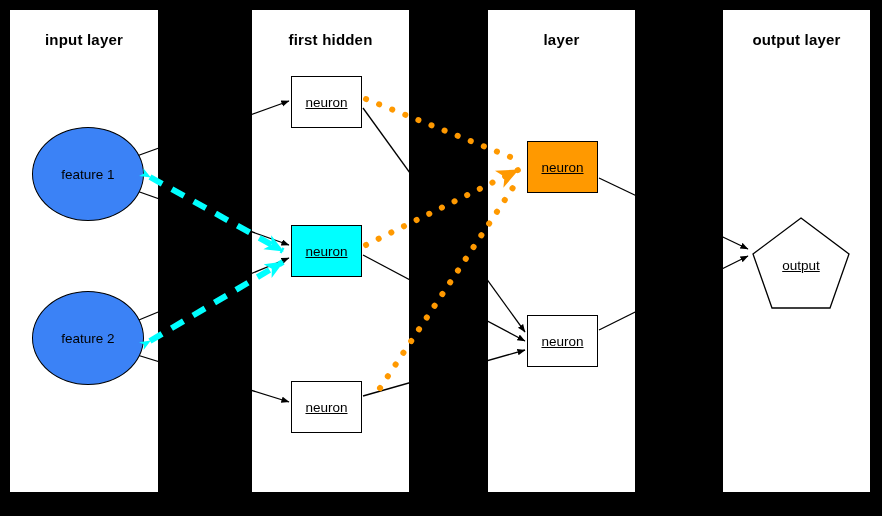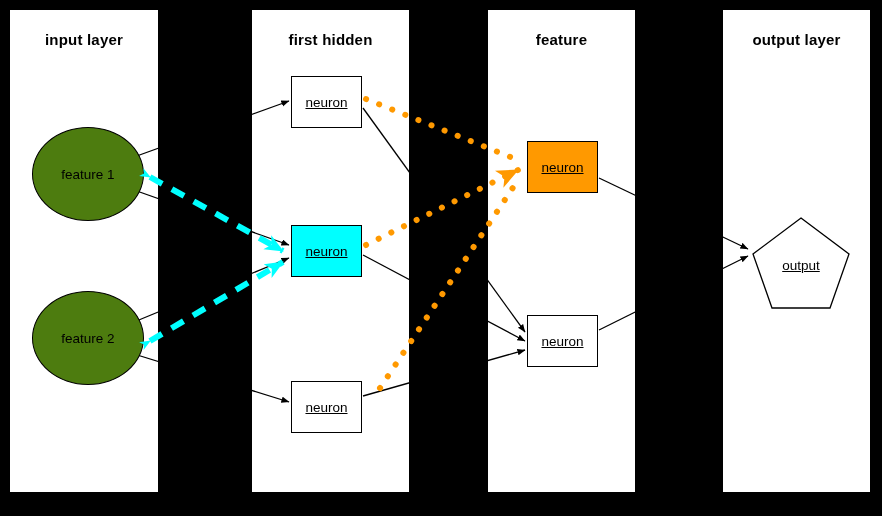--- a/index.html
+++ b/index.html
@@ -43,21 +43,21 @@
     justify-content: center;
     font-size: 13.5px;
     color: #000000;
     text-decoration: underline;
   }
   .node-circle {
     position: absolute;
     box-sizing: border-box;
     border: 1.2px solid #000000;
     border-radius: 50%;
-    background: #4d7c0f;
+    background: #3b82f6;
     display: flex;
     align-items: center;
     justify-content: center;
     font-size: 13.5px;
     color: #000000;
   }
   .node-pent {
     position: absolute;
     display: flex;
     align-items: center;
@@ -99,21 +99,21 @@
   </div>
 
   <div class="layer-col" style="left:252px; width:157px;">
     <div class="layer-title">
       <div>first hidden</div>
     </div>
   </div>
 
   <div class="layer-col" style="left:488px; width:147px;">
     <div class="layer-title">
-      <div>feature</div>
+      <div>layer</div>
     </div>
   </div>
 
   <div class="layer-col" style="left:723px; width:147px;">
     <div class="layer-title">output layer</div>
   </div>
 
   <svg class="under" viewBox="0 0 882 516">
     <defs>
       <marker id="arrowBlack" markerWidth="9" markerHeight="9" refX="7.6" refY="3.2" orient="auto" markerUnits="userSpaceOnUse">

